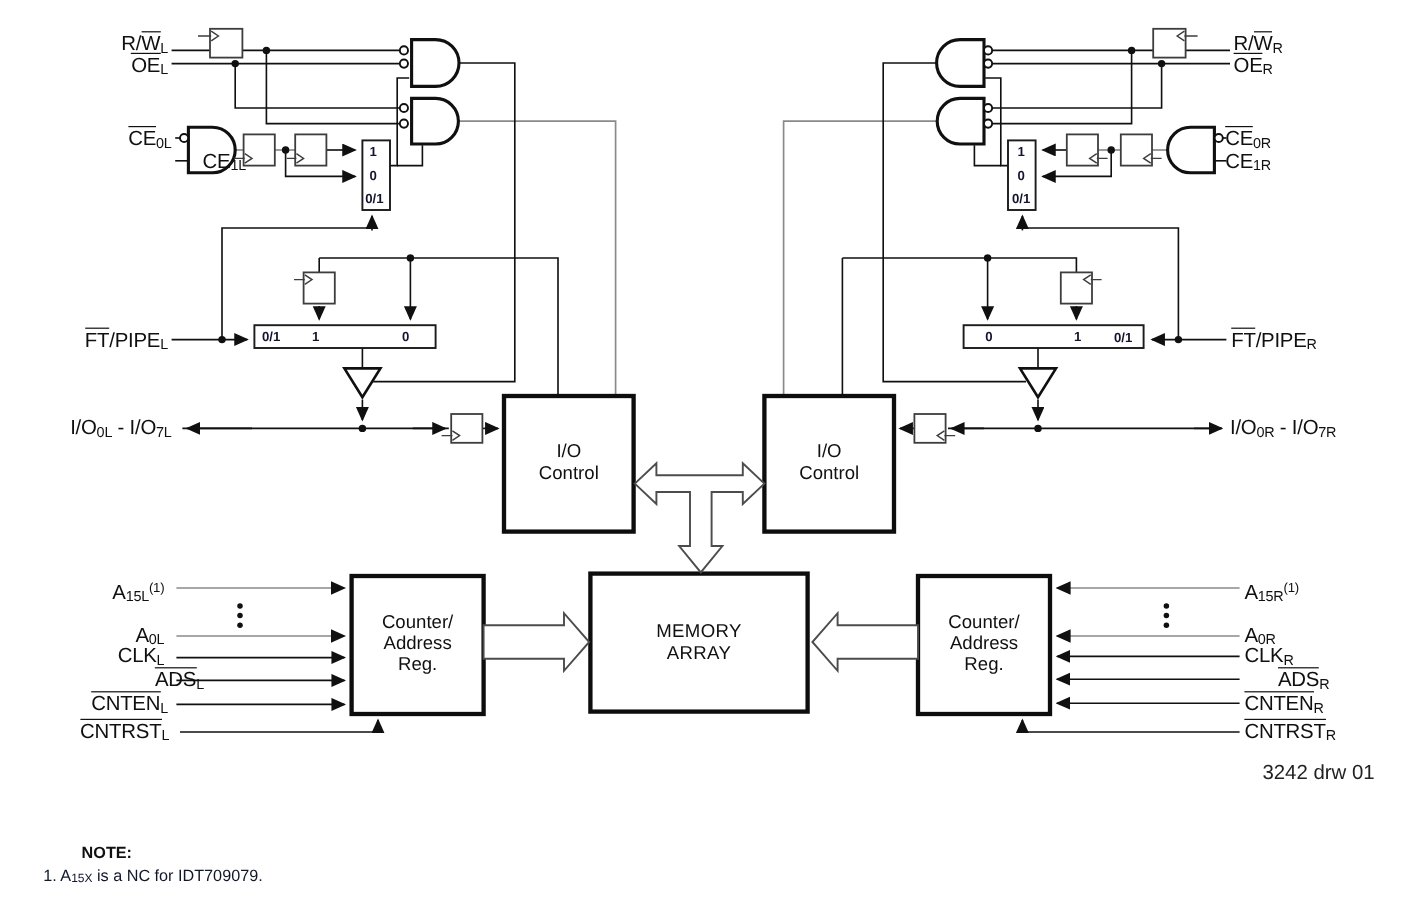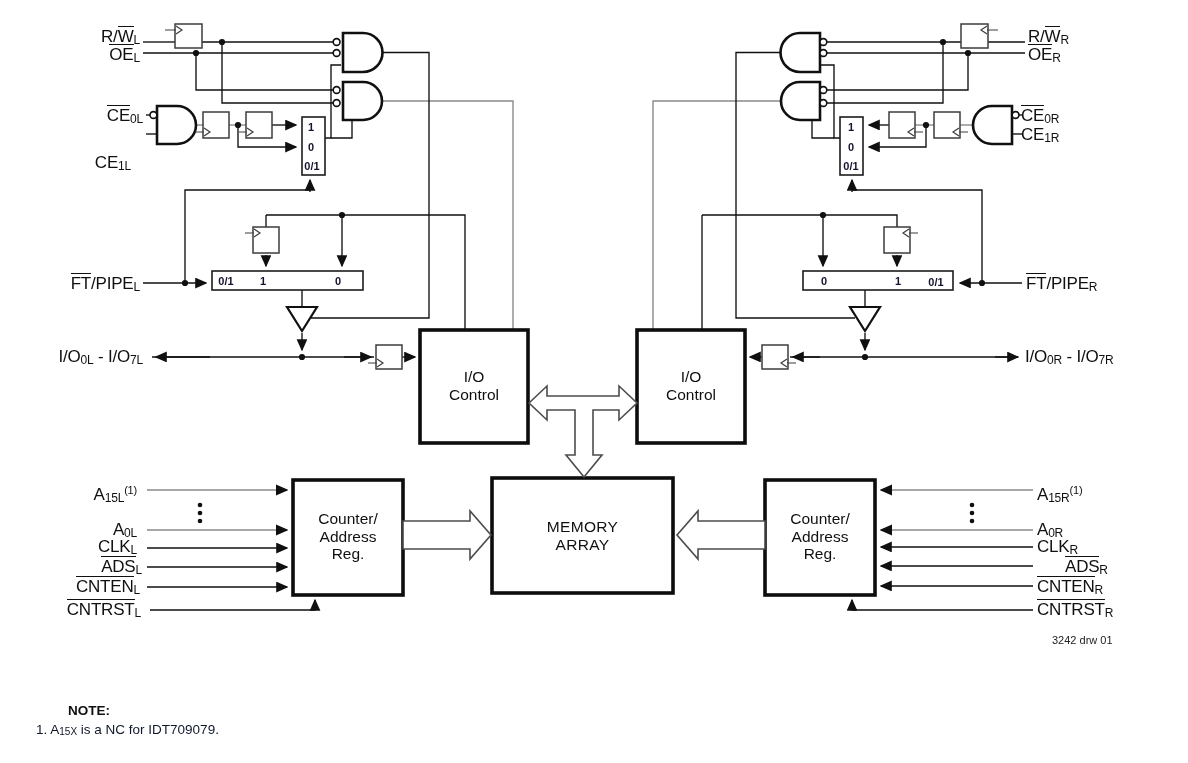--- a/index.html
+++ b/index.html
@@ -8,21 +8,21 @@
   .stage svg { position:absolute; left:0; top:0; }
   .sig { position:absolute; font-size:17px; line-height:20px; color:#101010;
          white-space:nowrap; letter-spacing:-0.2px; }
   .seg-over { display:inline-block; border-top:1.7px solid #101010; padding-top:1px; line-height:17px; }
   .seg-sub { font-size:12px; vertical-align:-2px; }
   .seg-sup { font-size:11px; vertical-align:6px; }
   .blk { position:absolute; font-size:15.5px; line-height:17.5px; color:#101010;
          text-align:center; }
   .muxd { position:absolute; font-size:11px; font-weight:bold; color:#14142e;
           transform:translate(-50%,-50%); white-space:nowrap; }
-  .drw { position:absolute; font-size:11px; color:#222; }
+  .drw { position:absolute; font-size:17px; color:#222; }
   .note-h { position:absolute; font-size:13.5px; font-weight:bold; color:#101010; }
   .note-i { position:absolute; font-size:13.5px; color:#0f172a; }
   .note-i .seg-sub { font-size:10px; vertical-align:-1px; }
 </style>
 </head>
 <body>
 
 <div class="stage">
 
 <svg width="1188" height="763" viewBox="0 0 1188 763">
@@ -202,27 +202,27 @@
   <g stroke="#4c4c4c" stroke-width="1.6" fill="#ffffff">
     <path d="M529,403 L547,386 V396 H619 V386 L637,403 L619,420 V410 H593 V455 H602 L584,477 L566,455 H575 V410 H547 V420 Z"></path>
     <path d="M403,521 H470 V511 L491,535 L470,559 V549 H403 Z"></path>
     <path d="M765,521 H698 V511 L677,535 L698,559 V549 H765 Z"></path>
   </g>
 </svg>
 
 <div class="sig" style="right:1048px; top:26px;margin-left:16px;"><span>R/</span><span class="seg-over">W</span><span class="seg-sub">L</span></div>
 <div class="sig" style="right:1048px; top:44px;"><span class="seg-over">OE</span><span class="seg-sub">L</span></div>
 <div class="sig" style="right:1045px; top:105px;"><span class="seg-over">CE</span><span class="seg-sub">0L</span></div>
-<div class="sig" style="right:1057px; top:125px;margin-top:28px;"><span>CE</span><span class="seg-sub">1L</span></div>
+<div class="sig" style="right:983px; top:125px;"><span>CE</span><span class="seg-sub">1L</span></div>
 <div class="sig" style="right:1048px; top:273px;"><span class="seg-over">FT</span><span>/PIPE</span><span class="seg-sub">L</span></div>
 <div class="sig" style="right:1045px; top:347px;"><span>I/O</span><span class="seg-sub">0L</span><span> - I/O</span><span class="seg-sub">7L</span></div>
 <div class="sig" style="right:1051px; top:480px;"><span>A</span><span class="seg-sub">15L</span><span class="seg-sup">(1)</span></div>
 <div class="sig" style="right:1051px; top:520px;"><span>A</span><span class="seg-sub">0L</span></div>
 <div class="sig" style="right:1051px; top:537px;"><span>CLK</span><span class="seg-sub">L</span></div>
-<div class="sig" style="right:1046px; top:556px;text-decoration:underline;"><span class="seg-over">ADS</span><span class="seg-sub">L</span></div>
+<div class="sig" style="right:1018px; top:556px;text-decoration:underline;"><span class="seg-over">ADS</span><span class="seg-sub">L</span></div>
 <div class="sig" style="right:1048px; top:576px;"><span class="seg-over">CNTEN</span><span class="seg-sub">L</span></div>
 <div class="sig" style="right:1047px; top:599px;"><span class="seg-over">CNTRST</span><span class="seg-sub">L</span></div>
 
 <div class="sig" style="left:1028px; top:26px;"><span>R/</span><span class="seg-over">W</span><span class="seg-sub">R</span></div>
 <div class="sig" style="left:1028px; top:44px;"><span class="seg-over">OE</span><span class="seg-sub">R</span></div>
 <div class="sig" style="left:1021px; top:105px;"><span class="seg-over">CE</span><span class="seg-sub">0R</span></div>
 <div class="sig" style="left:1021px; top:125px;"><span>CE</span><span class="seg-sub">1R</span></div>
 <div class="sig" style="left:1026px; top:273px;"><span class="seg-over">FT</span><span>/PIPE</span><span class="seg-sub">R</span></div>
 <div class="sig" style="left:1025px; top:347px;"><span>I/O</span><span class="seg-sub">0R</span><span> - I/O</span><span class="seg-sub">7R</span></div>
 <div class="sig" style="left:1037px; top:480px;"><span>A</span><span class="seg-sub">15R</span><span class="seg-sup">(1)</span></div>

